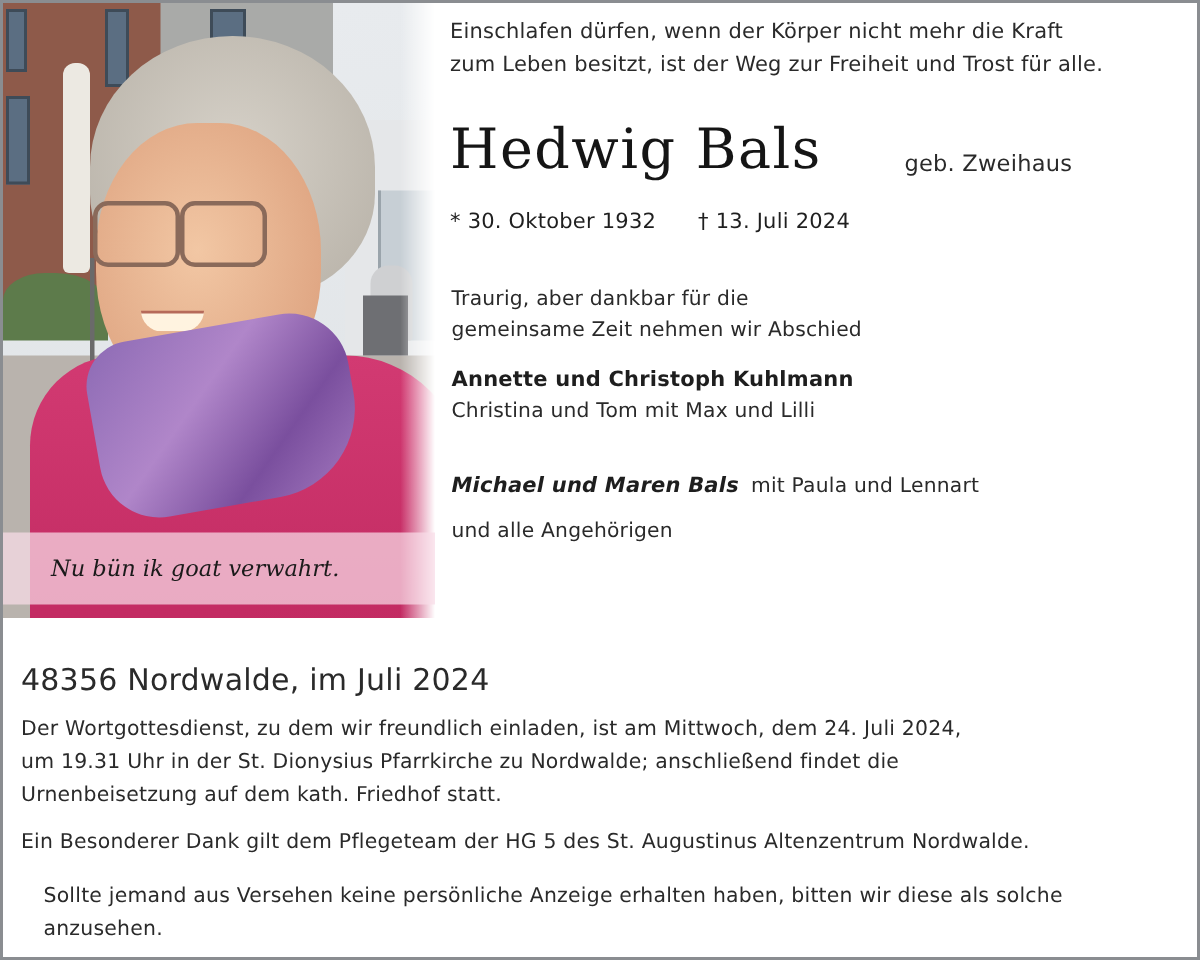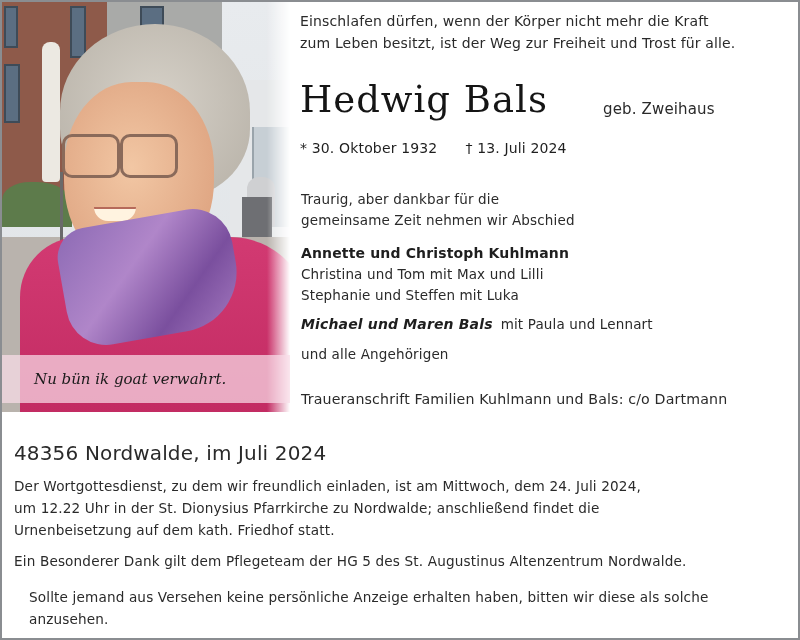--- a/index.html
+++ b/index.html
@@ -115,38 +115,36 @@
 </div>
 
 <div class="txt mourn">
   <div>Traurig, aber dankbar für die</div>
   <div>gemeinsame Zeit nehmen wir Abschied</div>
 </div>
 
 <div class="txt fam1">
   <div class="fam-head">Annette und Christoph Kuhlmann</div>
   <div>Christina und Tom mit Max und Lilli</div>
-  <div>Stephanie und Steffen mit Luka</div>
 </div>
 
 <div class="txt fam2">
   <span class="fam-head">Michael und Maren Bals</span><span>mit Paula und Lennart</span>
 </div>
 
 <div class="txt relatives">und alle Angehörigen</div>
 
 <div class="txt address">
-  <div>Traueranschrift Familien Kuhlmann und Bals: c/o Dartmann</div>
 </div>
 
 <div class="txt place-date">48356 Nordwalde, im Juli 2024</div>
 
 <div class="txt service">
   <div>Der Wortgottesdienst, zu dem wir freundlich einladen, ist am Mittwoch, dem 24. Juli 2024,</div>
-  <div>um 12.22 Uhr in der St. Dionysius Pfarrkirche zu Nordwalde; anschließend findet die</div>
+  <div>um 19.31 Uhr in der St. Dionysius Pfarrkirche zu Nordwalde; anschließend findet die</div>
   <div>Urnenbeisetzung auf dem kath. Friedhof statt.</div>
 </div>
 
 <div class="txt thanks">Ein Besonderer Dank gilt dem Pflegeteam der HG 5 des St. Augustinus Altenzentrum Nordwalde.</div>
 
 <div class="txt notice">
   <div>Sollte jemand aus Versehen keine persönliche Anzeige erhalten haben, bitten wir diese als solche</div>
   <div>anzusehen.</div>
 </div>
 

